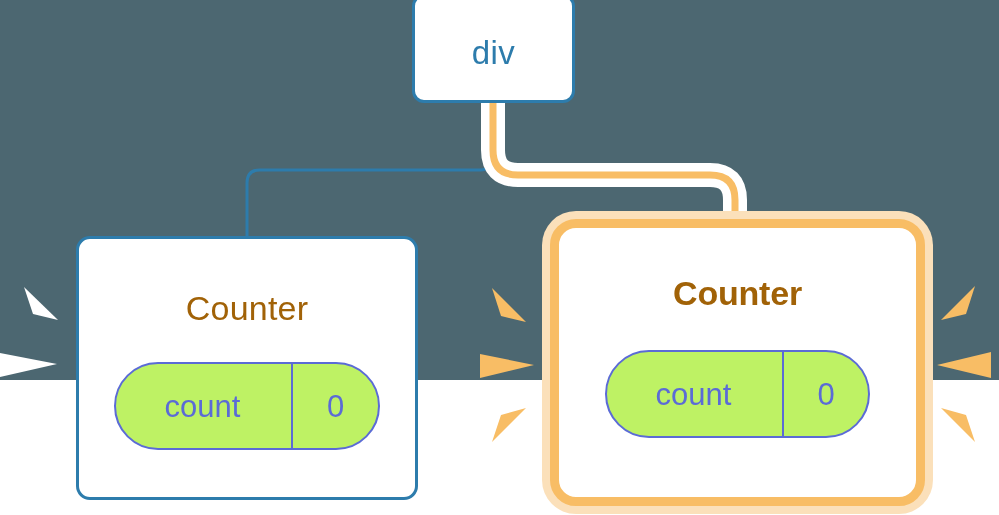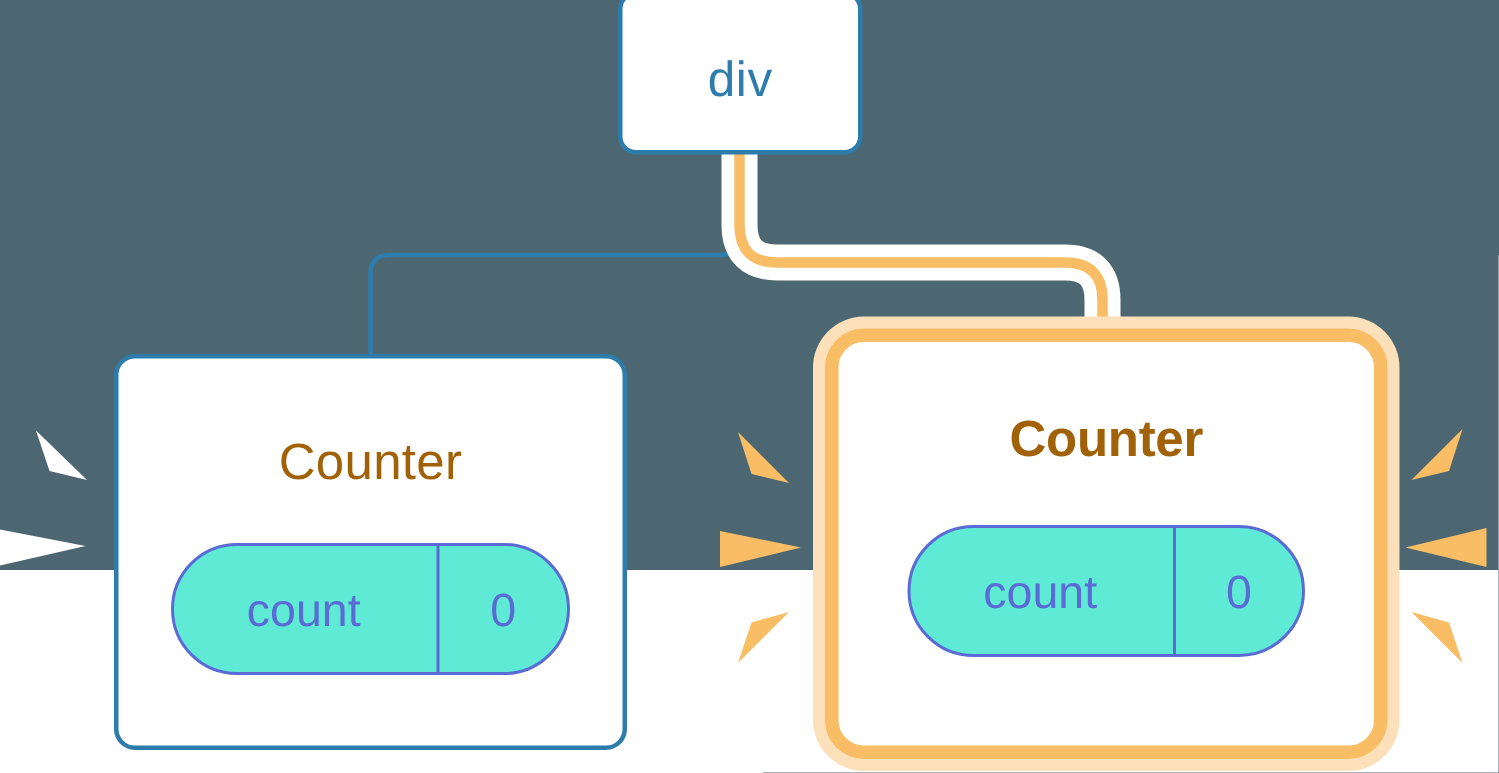--- a/index.html
+++ b/index.html
@@ -95,21 +95,21 @@
     margin-top: 48px;
     letter-spacing: -.2px;
   }
 
   
   .state-pill {
     display: flex;
     align-items: stretch;
     border: 2px solid #5b6bd6;
     border-radius: 999px;
-    background: #5eead4;
+    background: #bef264;
     box-sizing: border-box;
     overflow: hidden;
   }
   #node-counter-left .state-pill {
     width: 266px;
     height: 88px;
     margin-top: 37px;
   }
   #node-counter-right .state-pill {
     width: 265px;

